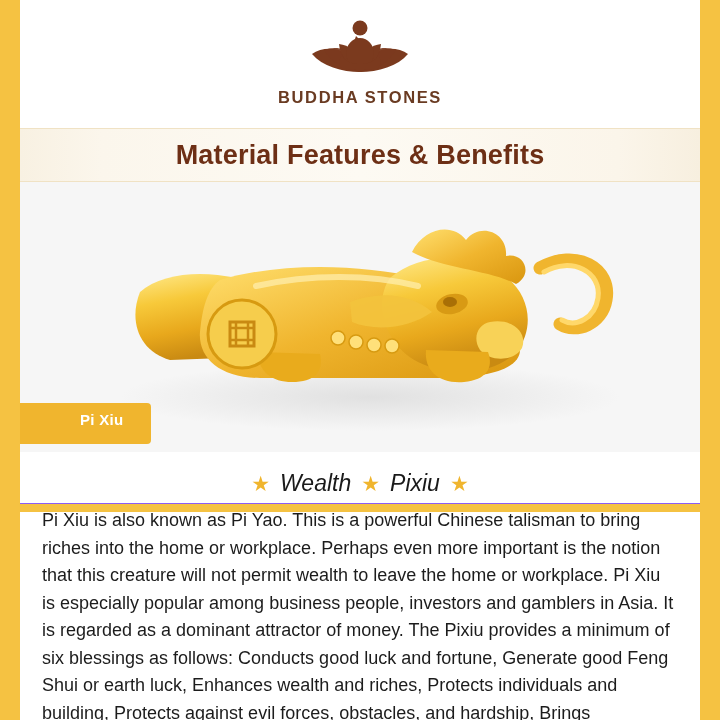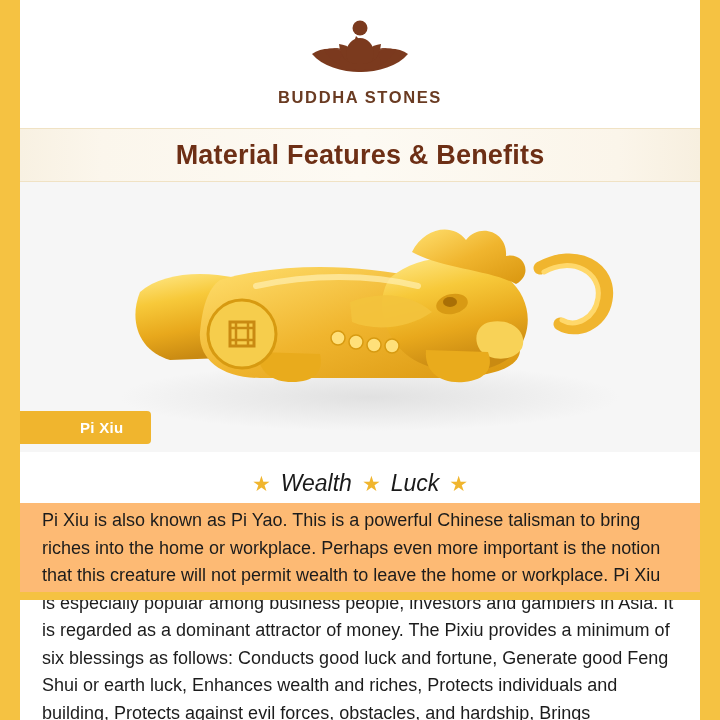--- a/index.html
+++ b/index.html
@@ -10,22 +10,22 @@
     width: 720px;
     height: 720px;
     font-family: "Liberation Sans", sans-serif;
     background: #ffffff;
     overflow: hidden;
   }
 
   .page {
     position: relative;
     width: 720px;
-    height: 600px;
-    background: #fdba74;
+    height: 512px;
+    background: #8b5cf6;
     box-sizing: border-box;
     border-radius: 24px;
   }
 
   
   .side-bar {
     position: absolute;
     top: 0;
     width: 20px;
     height: 720px;
@@ -95,21 +95,21 @@
   }
 
   .caption-tab {
     position: absolute;
     left: 0;
     bottom: 8px;
     background: #f0b52e;
     color: #ffffff;
     font-size: 15px;
     font-weight: bold;
-    padding: 8px 28px 8px 60px;
+    padding: 8px 28px 16px 60px;
     border-top-right-radius: 4px;
     border-bottom-right-radius: 4px;
     letter-spacing: 0.3px;
   }
 
   
   .benefits {
     text-align: center;
     padding: 18px 0 6px 0;
     background: #ffffff;
@@ -256,21 +256,21 @@
       </svg>
 
       <div class="caption-tab">Pi Xiu</div>
     </div>
 
     <div class="benefits">
       <div class="benefits-line">
         <span class="star">★</span>
         <span class="word">Wealth</span>
         <span class="star">★</span>
-        <span class="word">Luck</span>
+        <span class="word">Pixiu</span>
         <span class="star">★</span>
       </div>
     </div>
 
     <div class="body-copy">Pi Xiu is also known as Pi Yao. This is a powerful Chinese talisman to bring riches into the home or workplace. Perhaps even more important is the notion that this creature will not permit wealth to leave the home or workplace. Pi Xiu is especially popular among business people, investors and gamblers in Asia. It is regarded as a dominant attractor of money. The Pixiu provides a minimum of six blessings as follows: Conducts good luck and fortune, Generate good Feng Shui or earth luck, Enhances wealth and riches, Protects individuals and building, Protects against evil forces, obstacles, and hardship, Brings unexpected windfall luck, One of the popular ways to retain a Pixiu is to wear it on a bracelet.</div>
 
   </div>
 
   <div class="bottom-bar"></div>
 </div>

